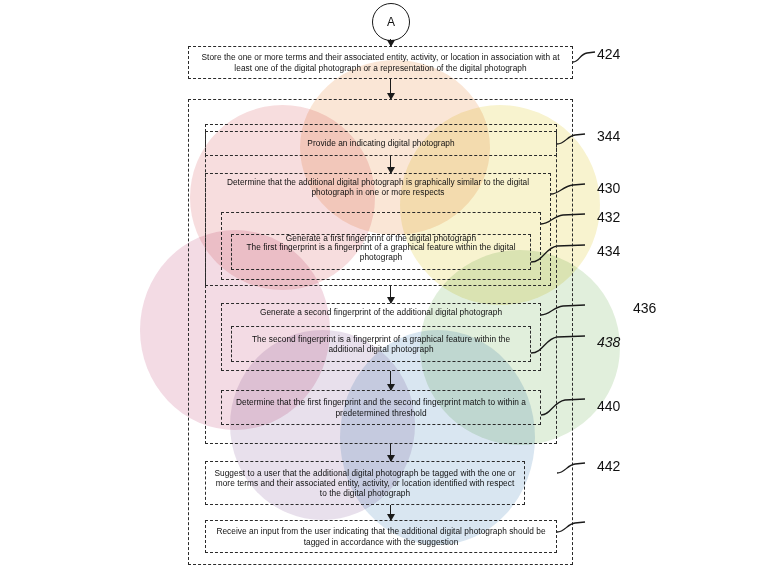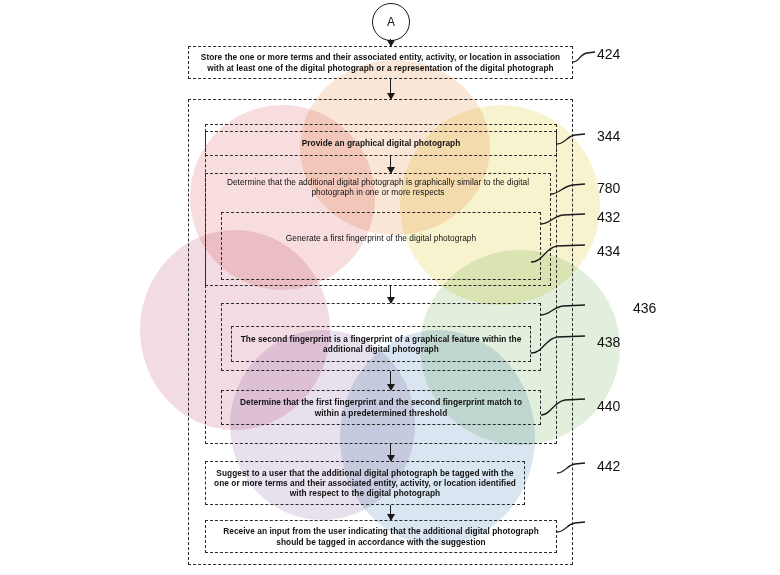--- a/index.html
+++ b/index.html
@@ -41,21 +41,20 @@
   .box {
     position: absolute;
     box-sizing: border-box;
     border: 1.6px dashed #2a2a2a;
     display: flex;
     align-items: center;
     justify-content: flex-start;
     text-align: center;
     line-height: 1.22;
     padding: 2px 8px;
-    font-weight: bold;
   }
   .box > span {
     display: block;
     width: 100%;
   }
   .box-text {
     font-size: 8.3px;
     letter-spacing: 0.05px;
   }
   .group-box {
@@ -139,67 +138,73 @@
   <svg class="leader" style="left:573px; top:46px; width:40px; height:30px;">
     <path d="M 0 16 C 6 16, 7 8, 14 7 L 22 6"></path>
   </svg>
   <div class="ref-num" style="left:597px; top:46px;">424</div>
 
   <div class="arrow" style="left:390px; top:79px; height:20px;"></div>
 
   <div class="group-box" style="left:188px; top:99px; width:385px; height:466px;"></div>
 
   <div class="box box-text" style="left:205px; top:131px; width:352px; height:25px;">
-    <span>Provide an graphical digital photograph</span>
+    <span>Provide an indicating digital photograph</span>
   </div>
   <svg class="leader" style="left:557px; top:128px; width:48px; height:28px;">
     <path d="M 0 16 C 8 16, 10 8, 18 7 L 28 6"></path>
   </svg>
   <div class="ref-num" style="left:597px; top:128px;">344</div>
 
   <div class="arrow" style="left:390px; top:156px; height:17px;"></div>
 
   <div class="group-box" style="left:205px; top:173px; width:346px; height:113px;"></div>
   <div class="box-text" style="position:absolute; left:212px; top:177px; width:332px; text-align:center; line-height:1.22;">
     <span>Determine that the additional digital photograph is graphically similar to the digital photograph in one or more respects</span>
   </div>
   <svg class="leader" style="left:551px; top:178px; width:54px; height:28px;">
     <path d="M 0 16 C 8 16, 12 8, 22 7 L 34 6"></path>
   </svg>
-  <div class="ref-num" style="left:597px; top:180px;">780</div>
+  <div class="ref-num" style="left:597px; top:180px;">430</div>
 
   <div class="group-box" style="left:221px; top:212px; width:320px; height:68px;"></div>
   <div class="box-text" style="position:absolute; left:228px; top:216px; width:306px; text-align:center; line-height:1.22;margin-top:17px;">
     <span>Generate a first fingerprint of the digital photograph</span>
   </div>
   <svg class="leader" style="left:541px; top:211px; width:64px; height:26px;">
     <path d="M 0 13 C 9 13, 12 5, 22 4 L 44 3"></path>
   </svg>
   <div class="ref-num" style="left:597px; top:209px;">432</div>
 
+  <div class="box box-text" style="left:231px; top:234px; width:300px; height:36px;">
+    <span>The first fingerprint is a fingerprint of a graphical feature within the digital photograph</span>
+  </div>
   <svg class="leader" style="left:531px; top:240px; width:74px; height:28px;">
     <path d="M 0 22 C 12 22, 14 8, 26 6 L 54 5"></path>
   </svg>
   <div class="ref-num" style="left:597px; top:243px;">434</div>
 
   <div class="arrow" style="left:390px; top:286px; height:17px;"></div>
 
   <div class="group-box" style="left:221px; top:303px; width:320px; height:68px;"></div>
+  <div class="box-text" style="position:absolute; left:228px; top:307px; width:306px; text-align:center; line-height:1.22;">
+    <span>Generate a second fingerprint of the additional digital photograph</span>
+  </div>
   <svg class="leader" style="left:541px; top:302px; width:64px; height:26px;">
     <path d="M 0 13 C 9 13, 12 5, 22 4 L 44 3"></path>
   </svg>
   <div class="ref-num" style="left:597px; top:300px;margin-left:36px;">436</div>
 
   <div class="box box-text" style="left:231px; top:326px; width:300px; height:36px;">
     <span>The second fingerprint is a fingerprint of a graphical feature within the additional digital photograph</span>
   </div>
   <svg class="leader" style="left:531px; top:331px; width:74px; height:28px;">
     <path d="M 0 22 C 12 22, 14 8, 26 6 L 54 5"></path>
   </svg>
-  <div class="ref-num" style="left:597px; top:334px;">438</div>
+  <div class="ref-num" style="left:597px; top:334px;font-style:italic;">438</div>
 
   <div class="arrow" style="left:390px; top:371px; height:19px;"></div>
 
   <div class="box box-text" style="left:221px; top:390px; width:320px; height:35px;">
     <span>Determine that the first fingerprint and the second fingerprint match to within a predetermined threshold</span>
   </div>
   <svg class="leader" style="left:541px; top:393px; width:64px; height:30px;">
     <path d="M 0 22 C 10 22, 12 9, 24 7 L 44 6"></path>
   </svg>
   <div class="ref-num" style="left:597px; top:398px;">440</div>

